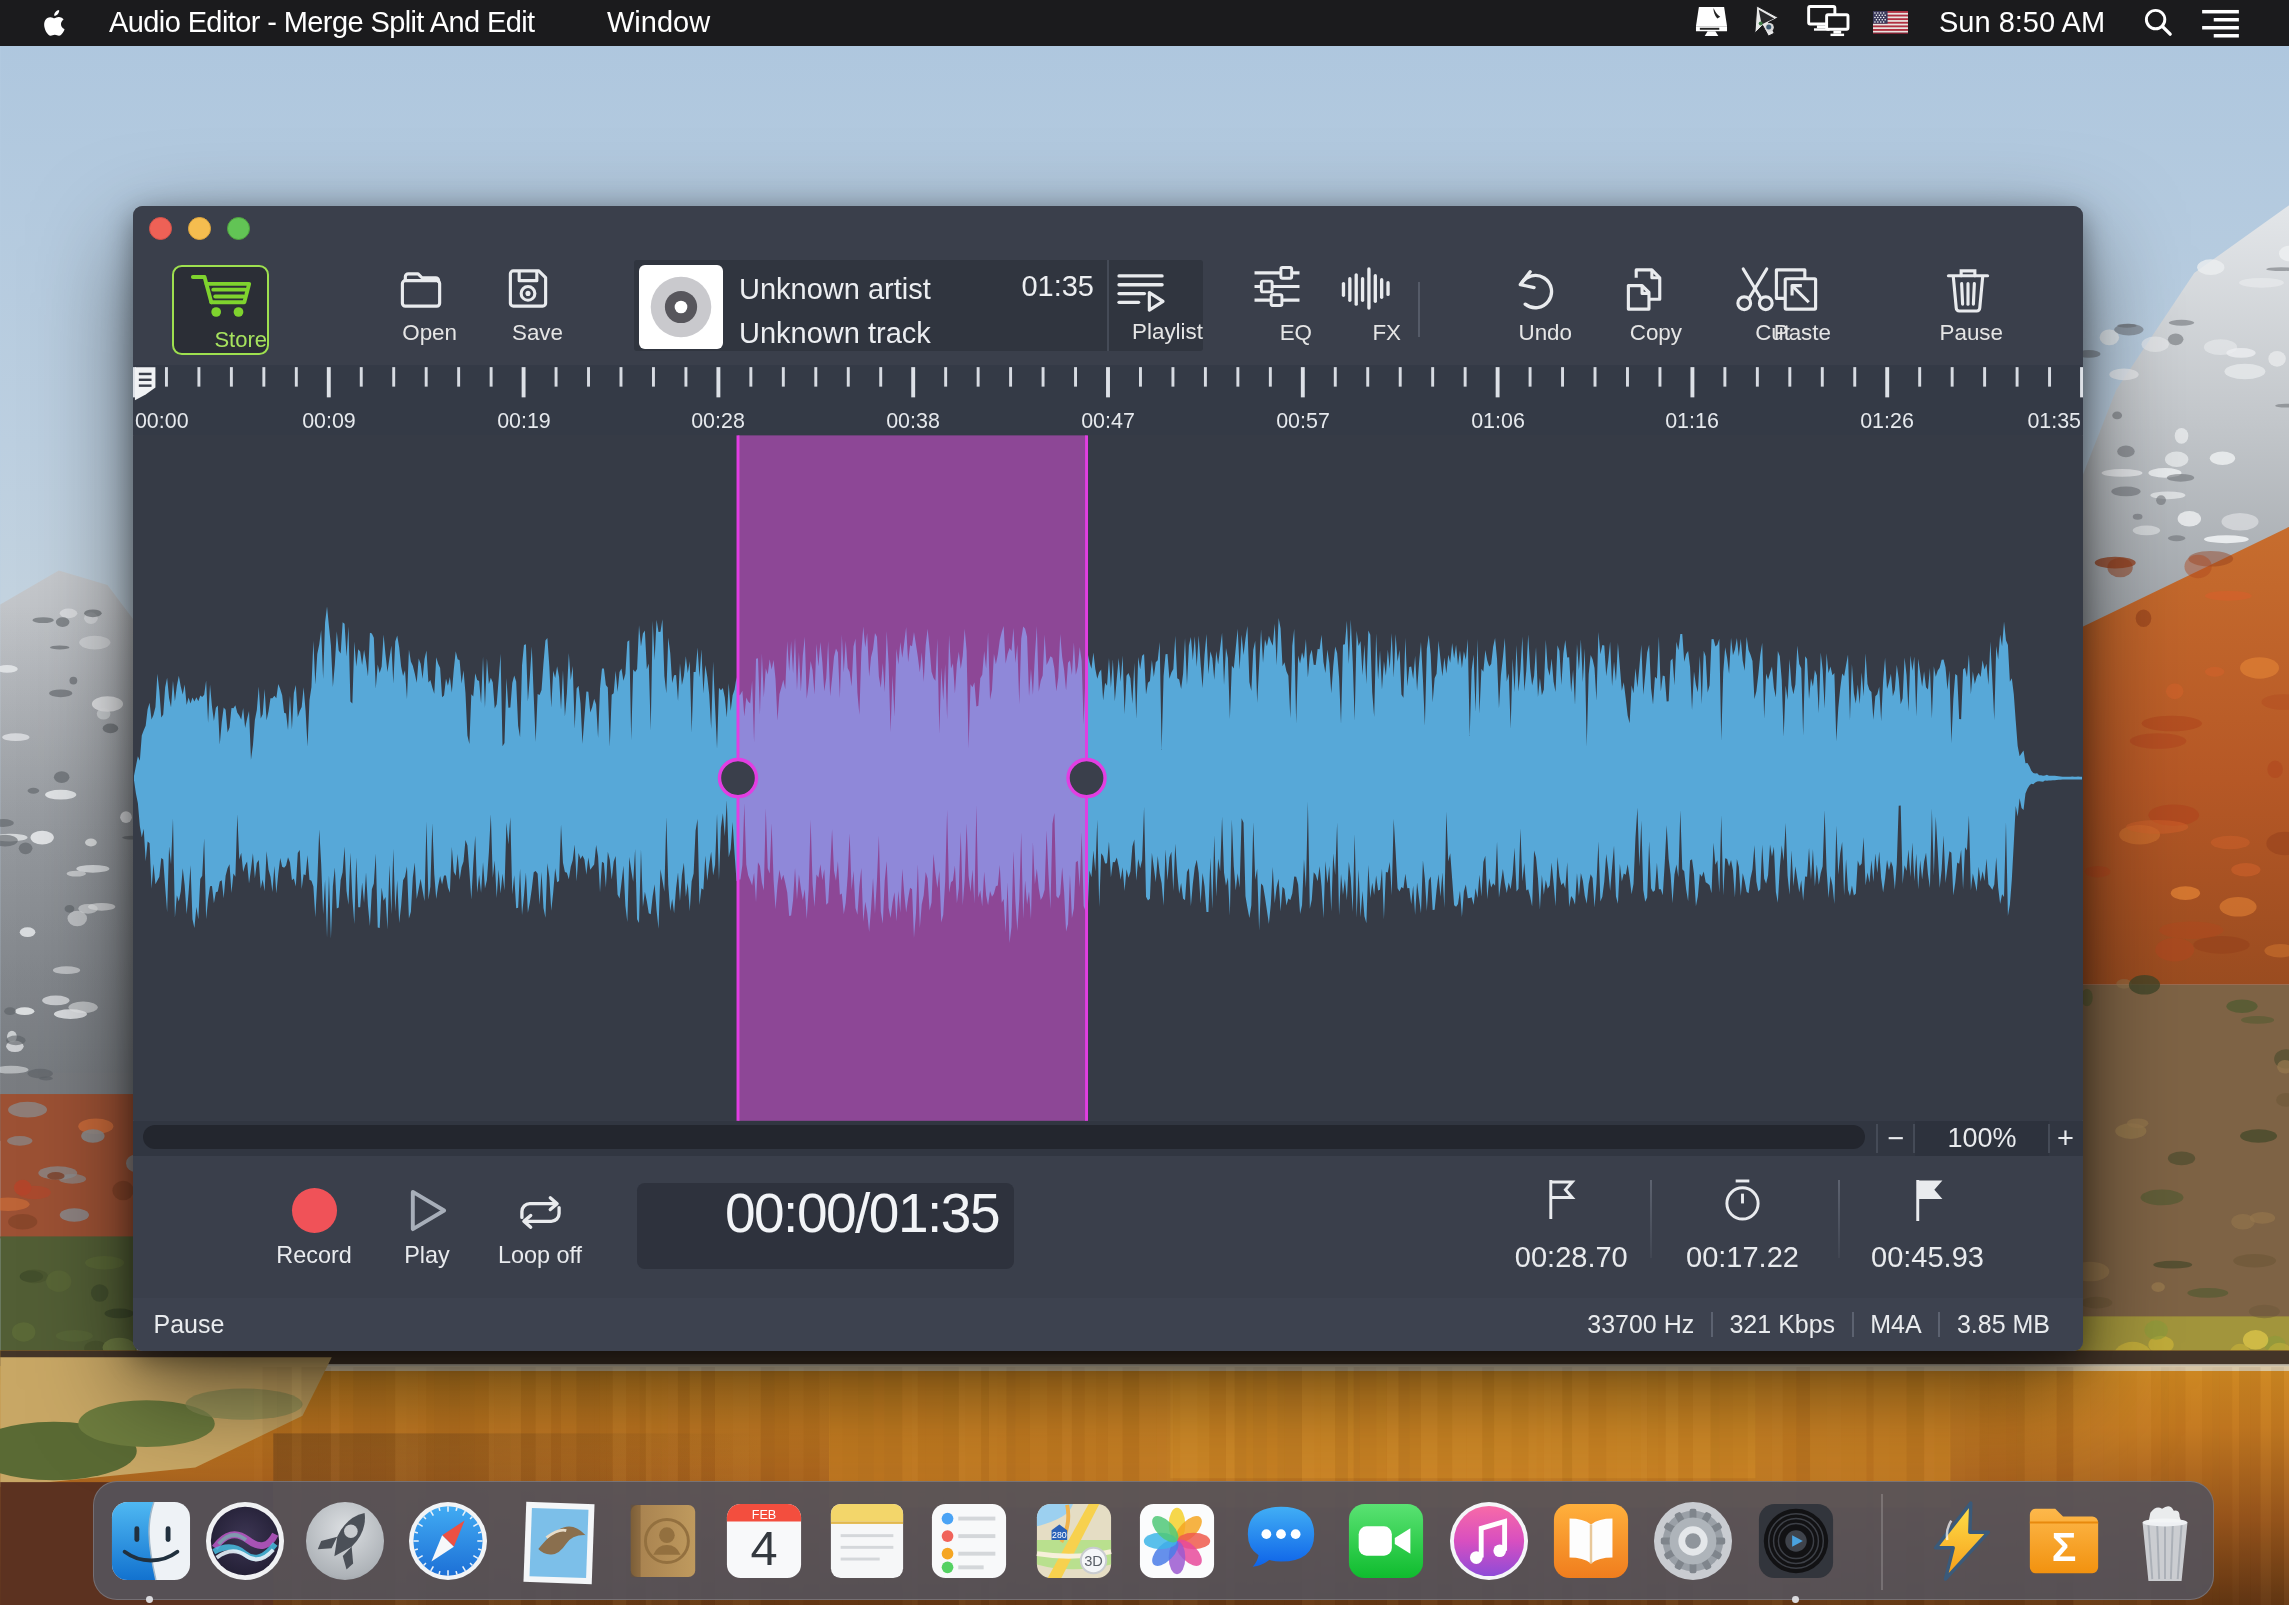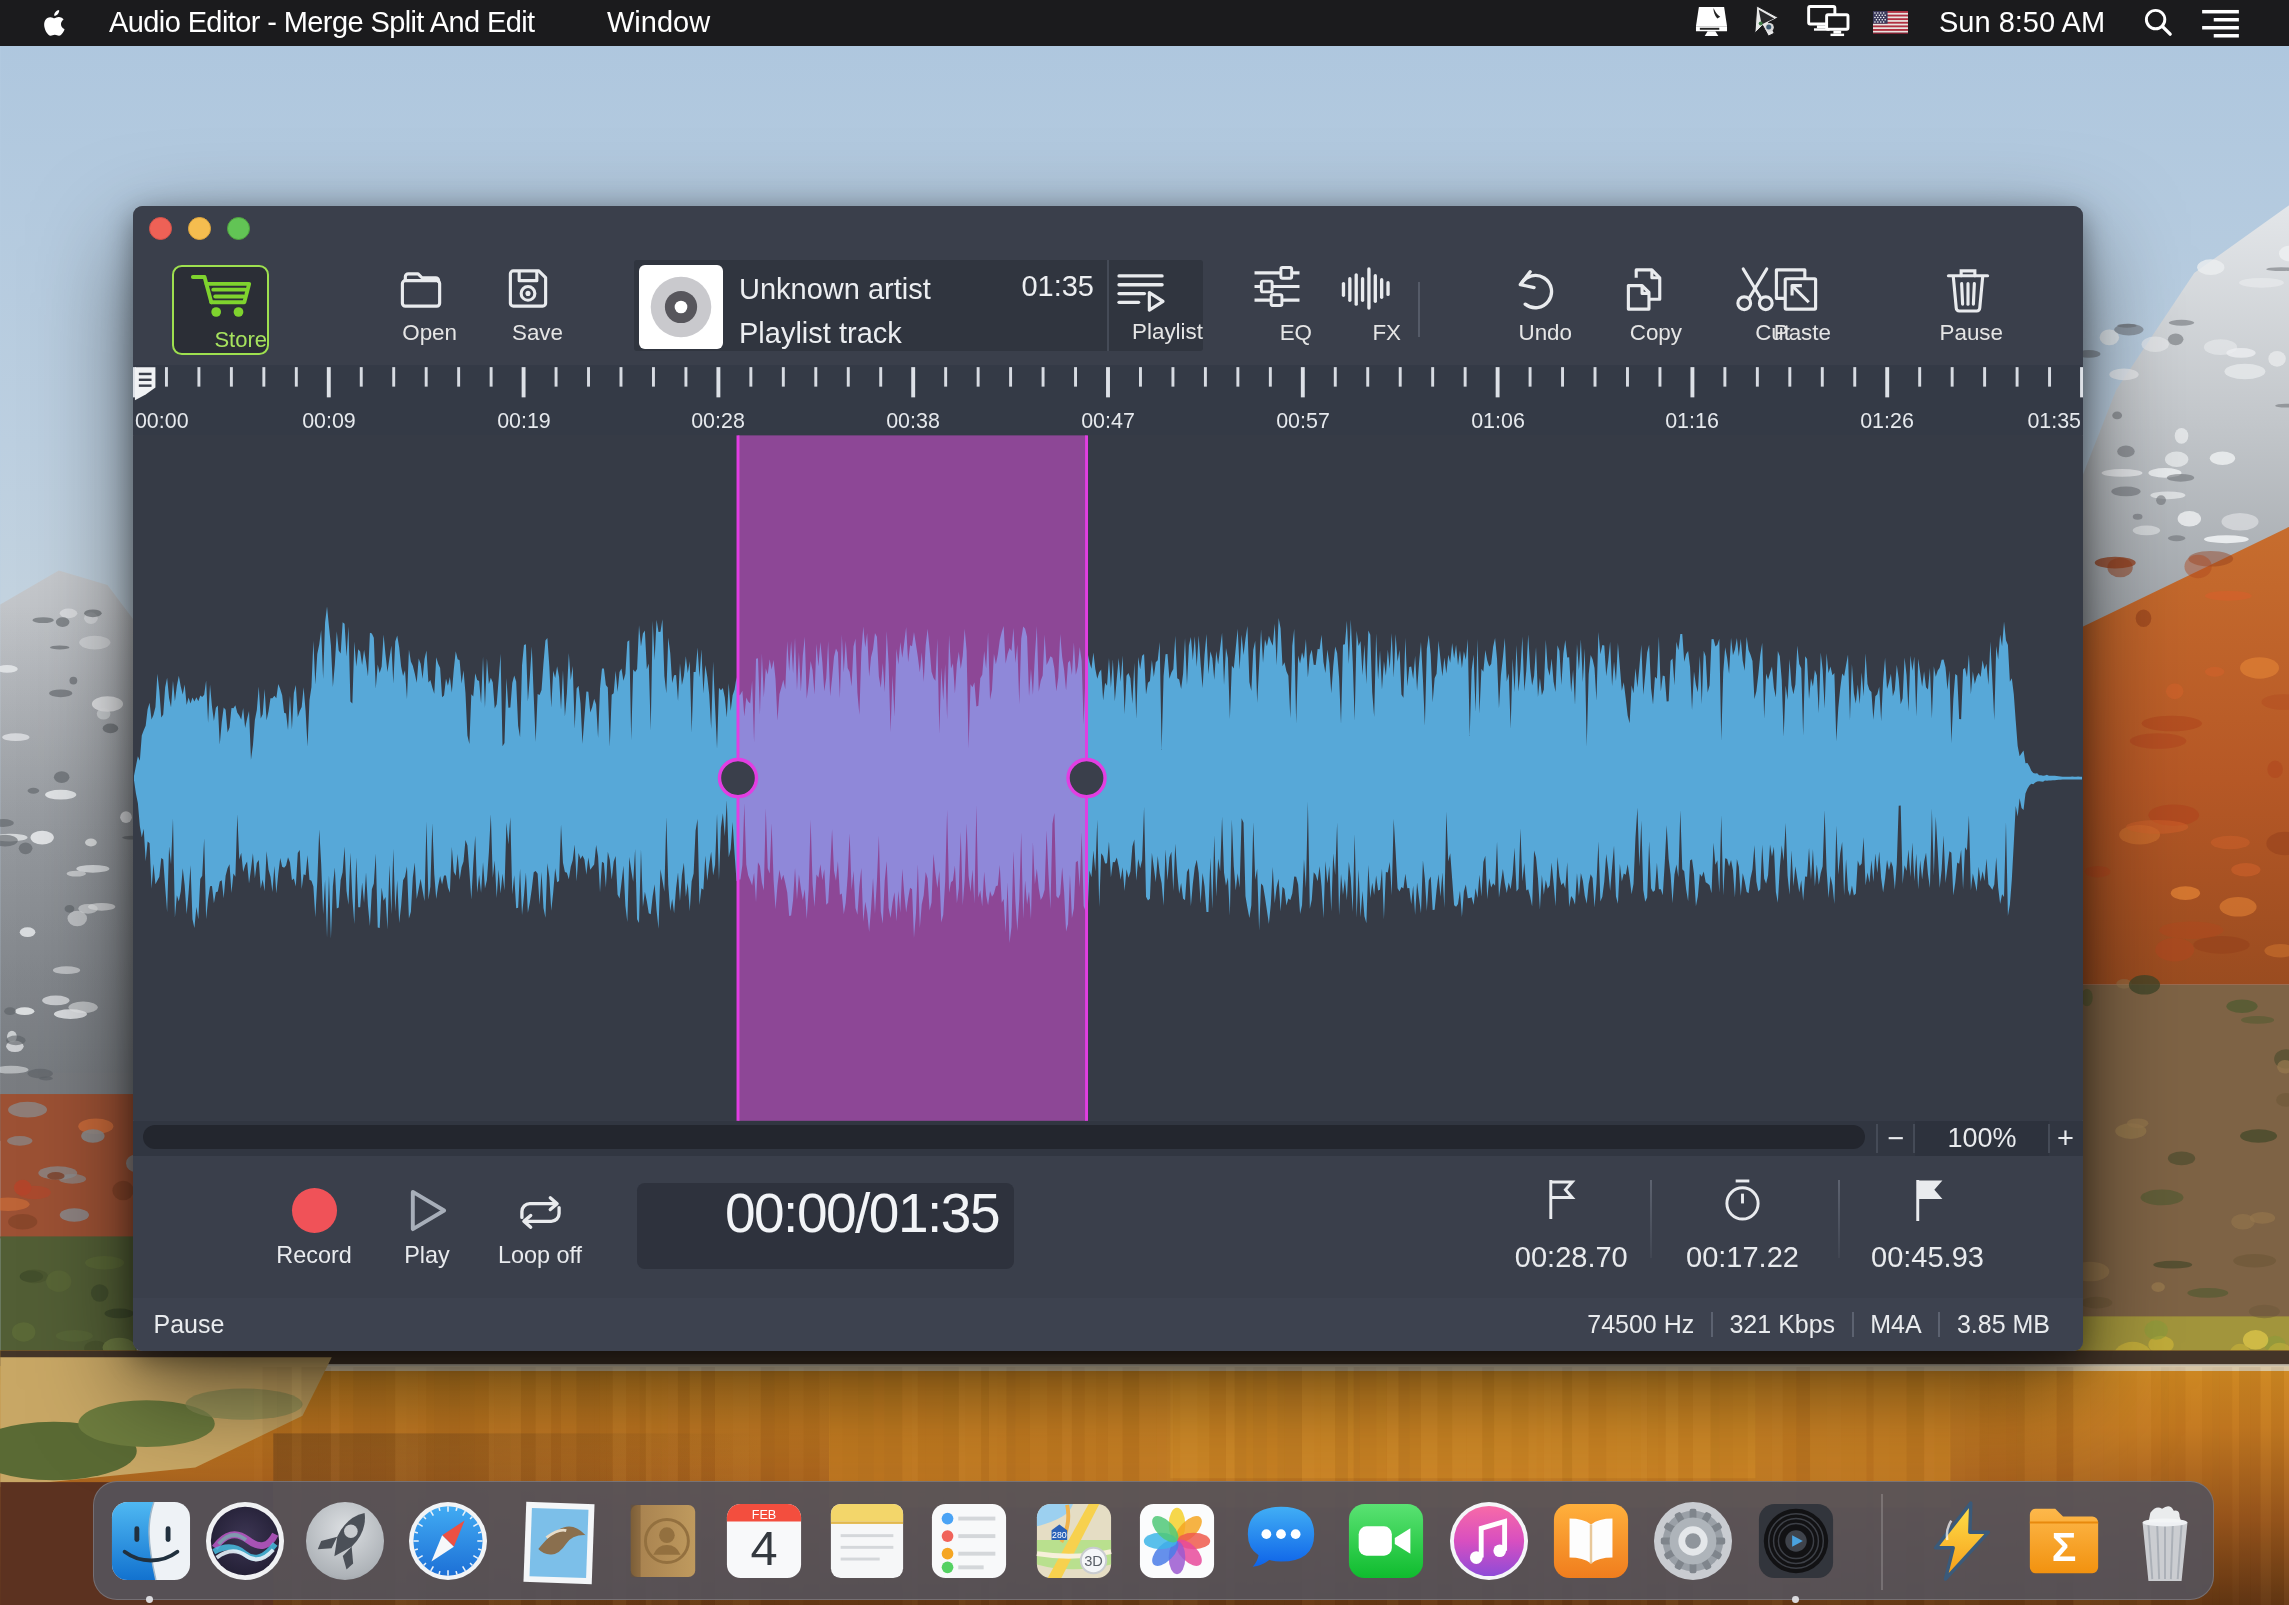--- a/index.html
+++ b/index.html
@@ -569,21 +569,21 @@
  <div id="infopanel">
    <div id="albumart">
      <circle1></circle1>
      <svg width="84" height="84" viewBox="0 0 86 86" style="position:absolute;left:0;top:0">
        <circle cx="43" cy="43" r="31" fill="#c9c9cd"></circle>
        <circle cx="43" cy="43" r="16.5" fill="#57565c"></circle>
        <circle cx="43" cy="43" r="6.5" fill="#fff"></circle>
      </svg>
    </div>
    <div class="artist">Unknown artist</div>
-   <div class="track">Playlist track</div>
+   <div class="track">Unknown track</div>
    <div class="dur">01:35</div>
    <div id="plsep"></div>
    <div id="plitem">
      <svg width="51" height="45" viewBox="0 0 52 46" class="ticon" style="left:9.8px">
       <g stroke="#e9ebee" stroke-width="3.4" fill="none" stroke-linecap="round">
        <line x1="2" y1="3" x2="46" y2="3"></line>
        <line x1="2" y1="12" x2="46" y2="12"></line>
        <line x1="2" y1="21" x2="28" y2="21"></line>
        <line x1="2" y1="30" x2="22" y2="30"></line>
       </g>
@@ -831,21 +831,21 @@
  <div class="cue" style="left:1736px;width:117px">
   <svg width="39" height="43" viewBox="0 0 40 44" class="cueicon">
    <path d="M10 2 v42 M10 4 h22 l-7 8 7 8 h-22 z" fill="#e9ebee" stroke="#e9ebee" stroke-width="3"></path>
   </svg>
   <div class="cuelab">00:45.93</div>
  </div>
 </div>
 <div id="status">
  <div style="position:absolute;left:20.5px">Pause</div>
  <div class="strow">
-   <span>74500 Hz</span>
+   <span>33700 Hz</span>
         <i></i>
         <span>321 Kbps</span>
         <i></i>
         <span>M4A</span>
         <i></i>
         <span>3.85 MB</span>
  </div>
 </div>
 </div>
 <div id="dock">

